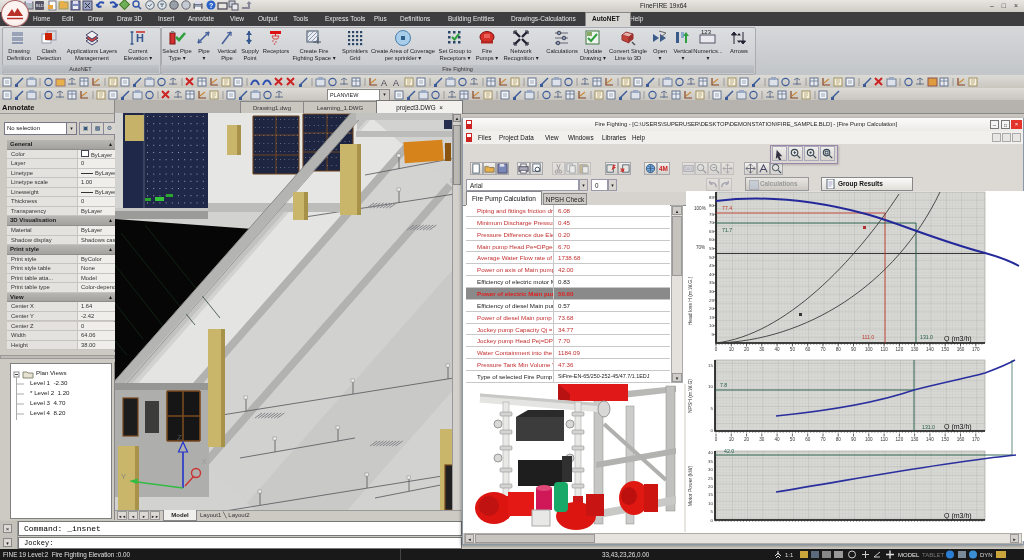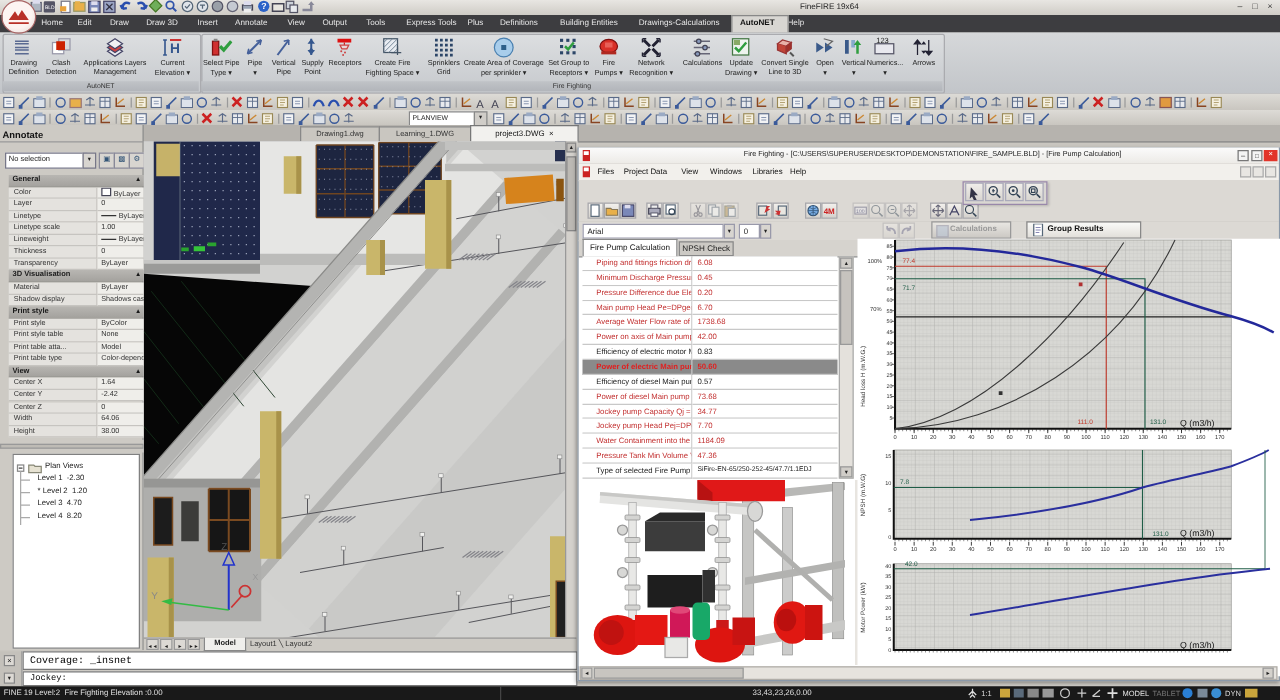--- a/index.html
+++ b/index.html
@@ -1065,21 +1065,21 @@
 <div class="ab" style="left:128px;top:511px;width:10px;height:9px;background:#dcd9d4;border:1px solid #999;font-size:4px;text-align:center;line-height:9px;box-sizing:border-box;">◄</div>
 <div class="ab" style="left:139px;top:511px;width:10px;height:9px;background:#dcd9d4;border:1px solid #999;font-size:4px;text-align:center;line-height:9px;box-sizing:border-box;">►</div>
 <div class="ab" style="left:150px;top:511px;width:10px;height:9px;background:#dcd9d4;border:1px solid #999;font-size:4px;text-align:center;line-height:9px;box-sizing:border-box;">►►</div>
 <div class="ab" style="left:163px;top:510px;width:34px;height:11px;background:#f0efec;border:1px solid #888;border-top:none;font-size:6px;font-weight:bold;text-align:center;line-height:10px;box-sizing:border-box;">Model</div>
 <div class="ab" style="left:200px;top:511px;font-size:6px;color:#333;">Layout1 ╲ Layout2</div>
 <div class="ab" style="left:0;top:521px;width:1024px;height:28px;background:#cdcac4;"></div>
 <div class="ab" style="left:0;top:521px;width:18px;height:28px;background:#c4c1bb;border-right:1px solid #999;box-sizing:border-box;"></div>
 <div class="ab" style="left:3px;top:524px;width:9px;height:9px;background:#dcd9d4;border:1px solid #888;font-size:6px;line-height:8px;text-align:center;box-sizing:border-box;">×</div>
 <div class="ab" style="left:3px;top:538px;width:9px;height:9px;background:#dcd9d4;border:1px solid #888;font-size:5px;line-height:8px;text-align:center;box-sizing:border-box;">▾</div>
 <div class="ab" style="left:18px;top:521px;width:444px;height:15px;background:#fff;border:1px solid #777;box-sizing:border-box;"></div>
-<div class="ab" style="left:24px;top:524px;font-family:'Liberation Mono',monospace;font-size:8px;color:#000;">Coverage: _insnet</div>
+<div class="ab" style="left:24px;top:524px;font-family:'Liberation Mono',monospace;font-size:8px;color:#000;">Command: _insnet</div>
 <div class="ab" style="left:18px;top:537px;width:444px;height:12px;background:#fff;border:1px solid #777;box-sizing:border-box;"></div>
 <div class="ab" style="left:24px;top:539px;font-family:'Liberation Mono',monospace;font-size:7px;color:#000;">Jockey:</div>
 <div class="ab" style="left:0;top:549px;width:1024px;height:11px;background:#191919;"></div>
 <div class="ab" style="left:3px;top:551px;font-size:6.3px;color:#e0e0e0;">FINE 19 Level:2&nbsp; Fire Fighting Elevation :0.00</div>
 <div class="ab" style="left:400px;top:549px;width:1px;height:11px;background:#444;"></div>
 <div class="ab" style="left:602px;top:551px;font-size:6.3px;color:#e0e0e0;">33,43,23,26,0.00</div>
 <svg class="ab" style="left:770px;top:549px" width="250" height="11" viewBox="0 0 250 11">
       <path d="M8 2v4M8 4l-3 3M8 4l3 3M6 9l2-2 2 2" stroke="#ddd" fill="none"></path>
       <text x="15" y="8" font-size="6" fill="#ddd">1:1</text>
       <rect x="30" y="2" width="8" height="7" fill="#caa53c"></rect>

